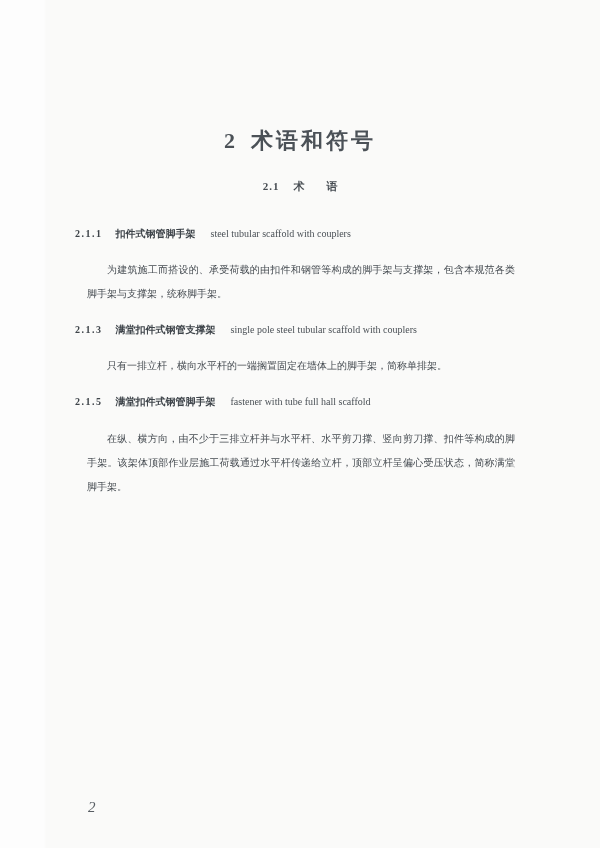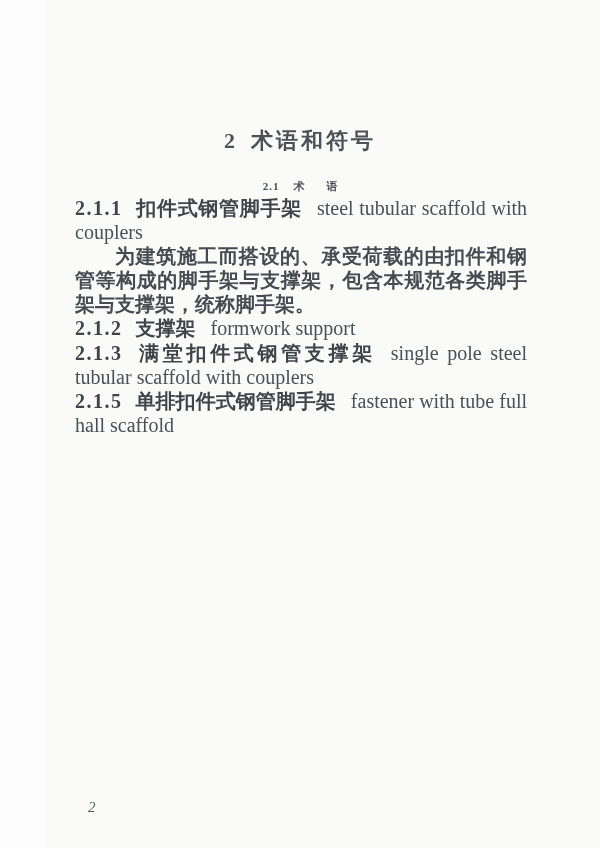--- a/index.html
+++ b/index.html
@@ -34,44 +34,43 @@
     top: 179px; left: 0; width: 100%;
     margin: 0;
     text-align: center;
     font-size: 11px;
     font-weight: 700;
     color: #474d53;
   }
   .section-title .section-num { margin-right: 14px; letter-spacing: 1px; }
   .clauses {
     position: absolute;
-    left: 75px; top: 196px;
+    left: 75px; top: 222px;
     width: 452px;
-    font-size: 20px;
+    font-size: 10px;
     line-height: 24.1px;
     text-align: justify;
     color: #454b51;
   }
   .clause-head { margin: 0; }
   .clause-head .num {
     font-weight: 700;
     letter-spacing: 1.5px;
     margin-right: 13px;
     color: #3e444a;
   }
   .clause-head .term {
     font-weight: 700;
     margin-right: 15px;
     color: #3e444a;
   }
   .clause-head .eng { color: #4a5056; }
   .clause-def {
-    margin: 0;
+    margin: 12px;
     text-indent: 2em;
-    font-weight: bold;
   }
   .page-number {
     position: absolute;
     left: 88px; top: 799px;
     font-style: italic;
     font-size: 15px;
     color: #575d63;
   }
 </style>
 </head>
@@ -87,31 +86,30 @@
     <span class="section-num">2.1</span><span>术　　语</span>
   </h2>
 
   <div class="clauses">
 
     <p class="clause-head">
       <span class="num">2.1.1</span><span class="term">扣件式钢管脚手架</span><span class="eng">steel tubular scaffold with couplers</span>
     </p>
     <p class="clause-def">为建筑施工而搭设的、承受荷载的由扣件和钢管等构成的脚手架与支撑架，包含本规范各类脚手架与支撑架，统称脚手架。</p>
 
-    <p class="clause-head">
-      <span class="num">2.1.2</span><span class="term">支撑架</span><span class="eng">formwork support</span>
-    </p>
 
     <p class="clause-head">
       <span class="num">2.1.3</span><span class="term">满堂扣件式钢管支撑架</span><span class="eng">single pole steel tubular scaffold with couplers</span>
     </p>
+    <p class="clause-def">只有一排立杆，横向水平杆的一端搁置固定在墙体上的脚手架，简称单排架。</p>
 
 
     <p class="clause-head">
-      <span class="num">2.1.5</span><span class="term">单排扣件式钢管脚手架</span><span class="eng">fastener with tube full hall scaffold</span>
+      <span class="num">2.1.5</span><span class="term">满堂扣件式钢管脚手架</span><span class="eng">fastener with tube full hall scaffold</span>
     </p>
+    <p class="clause-def">在纵、横方向，由不少于三排立杆并与水平杆、水平剪刀撑、竖向剪刀撑、扣件等构成的脚手架。该架体顶部作业层施工荷载通过水平杆传递给立杆，顶部立杆呈偏心受压状态，简称满堂脚手架。</p>
 
 
   </div>
 
   <div class="page-number">2</div>
 
 </div>
 
 </body></html>

